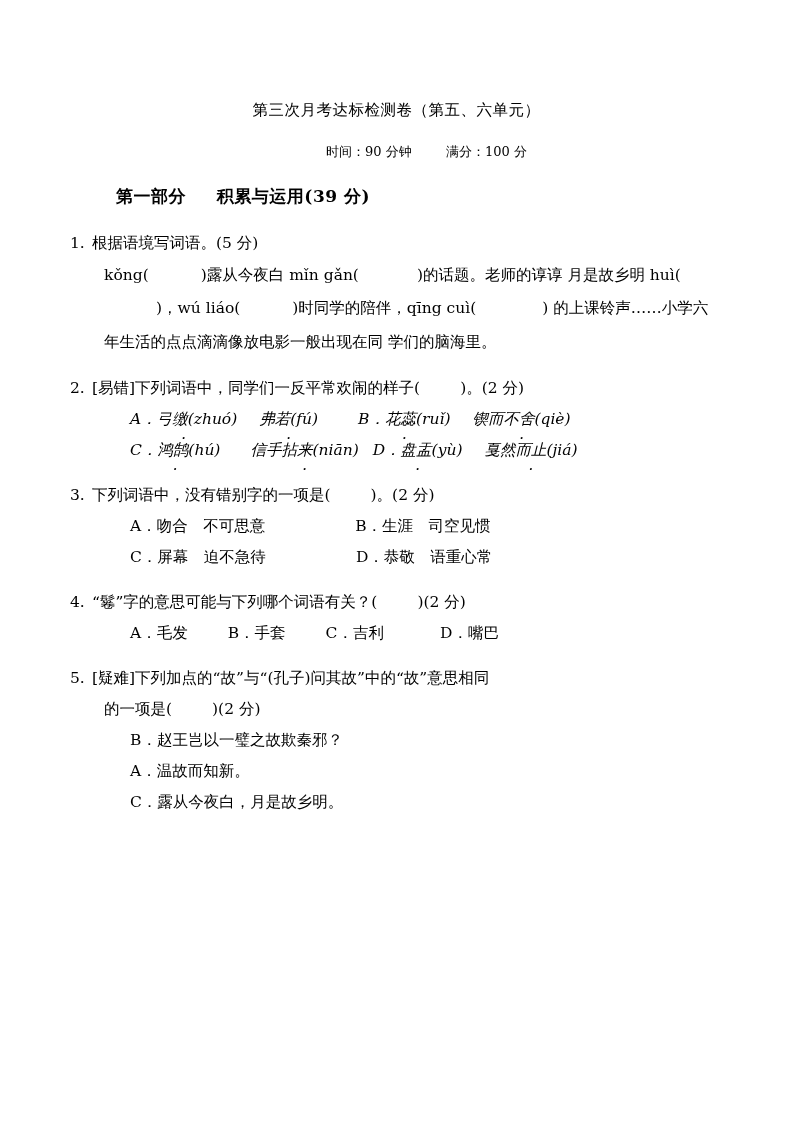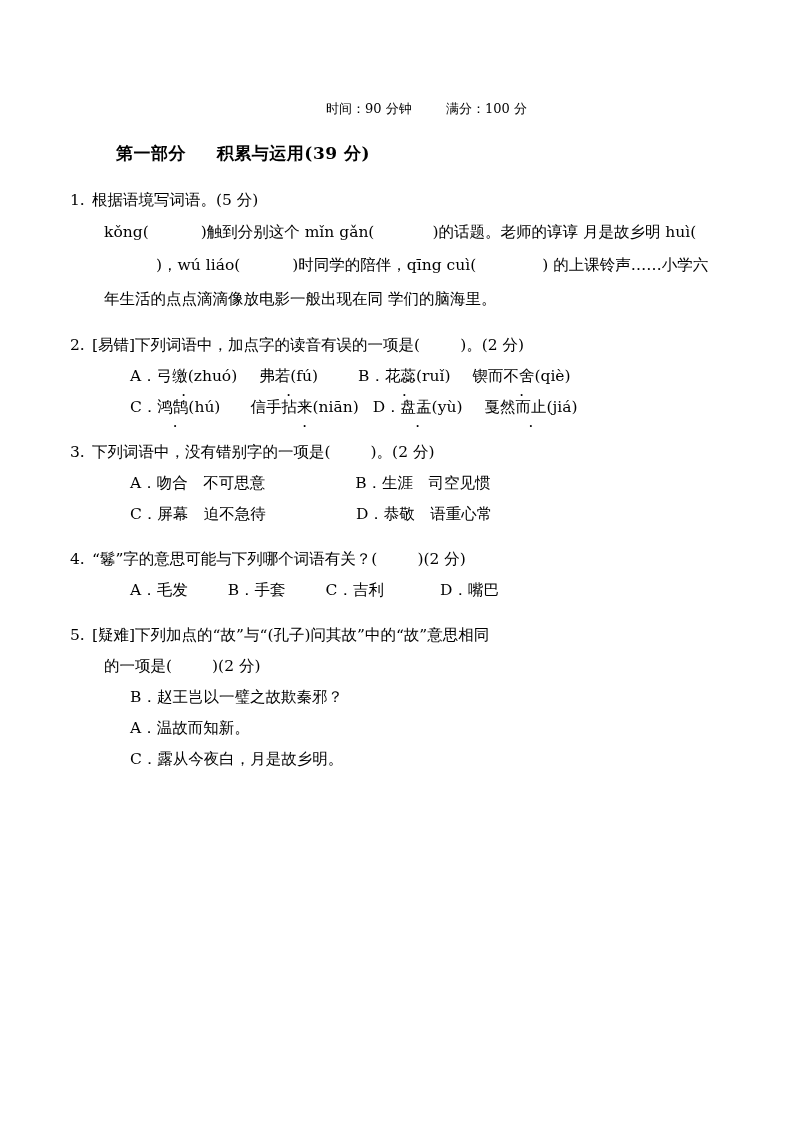--- a/index.html
+++ b/index.html
@@ -95,20 +95,21 @@
     display: block;
     padding-left: 60px;
     line-height: 2.0;
     font-size: 15.5px;
   }
   .opt {
     display: inline-block;
   }
   .dotted {
     position: relative;
+    font-style: italic;
   }
   .dotted::after {
     content: "·";
     position: absolute;
     left: 50%;
     transform: translateX(-50%);
     bottom: -11px;
     font-size: 15px;
     line-height: 1;
   }
@@ -117,52 +118,53 @@
   .sp30 { display:inline-block; width:30px; }
   .sp40 { display:inline-block; width:40px; }
   .sp56 { display:inline-block; width:56px; }
   .sp90 { display:inline-block; width:90px; }
 </style>
 </head>
 <body>
 
 <div class="page">
 
+  <div class="doc-title">第三次月考达标检测卷（第五、六单元）</div>
 
   <div class="meta-line">
     <span>时间：90 分钟</span>
     <span class="gap"></span>
     <span>满分：100 分</span>
   </div>
 
   <div class="section-head">
     <span>第一部分</span>
     <span class="sp"></span>
     <span>积累与运用(39 分)</span>
   </div>
 
   <div class="q">
     <span class="q-head">
       <span class="qnum">1.</span><span>根据语境写词语。(5 分)</span>
     </span>
     <div class="para-body">
       <span>
-        <span>kǒng(</span><span class="blank-s"></span><span>)触到分别这个 mǐn gǎn(</span><span class="blank-m"></span><span>)的话题。老师的谆谆</span>
+        <span>kǒng(</span><span class="blank-s"></span><span>)露从今夜白 mǐn gǎn(</span><span class="blank-m"></span><span>)的话题。老师的谆谆</span>
       </span>
       <span>
         <span>月是故乡明 huì(</span><span class="blank-s"></span><span>)，wú liáo(</span><span class="blank-s"></span><span>)时同学的陪伴，qīng cuì(</span><span class="blank-l"></span><span>)</span>
       </span>
       <span>的上课铃声……小学六年生活的点点滴滴像放电影一般出现在同</span>
       <span>学们的脑海里。</span>
     </div>
   </div>
 
   <div class="q">
     <span class="q-head">
-      <span class="qnum">2.</span><span>[易错]</span><span>下列词语中，加点字的读音有误的一项是(</span><span class="blank-xs"></span><span>)。(2 分)</span>
+      <span class="qnum">2.</span><span>[易错]</span><span>下列词语中，同学们一反平常欢闹的样子(</span><span class="blank-xs"></span><span>)。(2 分)</span>
     </span>
     <span class="opt-row">
       <span class="opt dotted">A．弓缴(zhuó)</span><span class="sp22"></span><span class="opt dotted">弗若(fú)</span><span class="sp40"></span><span class="opt dotted">B．花蕊(ruǐ)</span><span class="sp22"></span><span class="opt dotted">锲而不舍(qiè)</span>
     </span>
     <span class="opt-row">
       <span class="opt dotted">C．鸿鹄(hú)</span><span class="sp30"></span><span class="opt dotted">信手拈来(niān)</span><span class="sp14"></span><span class="opt dotted">D．盘盂(yù)</span><span class="sp22"></span><span class="opt dotted">戛然而止(jiá)</span>
     </span>
   </div>
 
   <div class="q">

